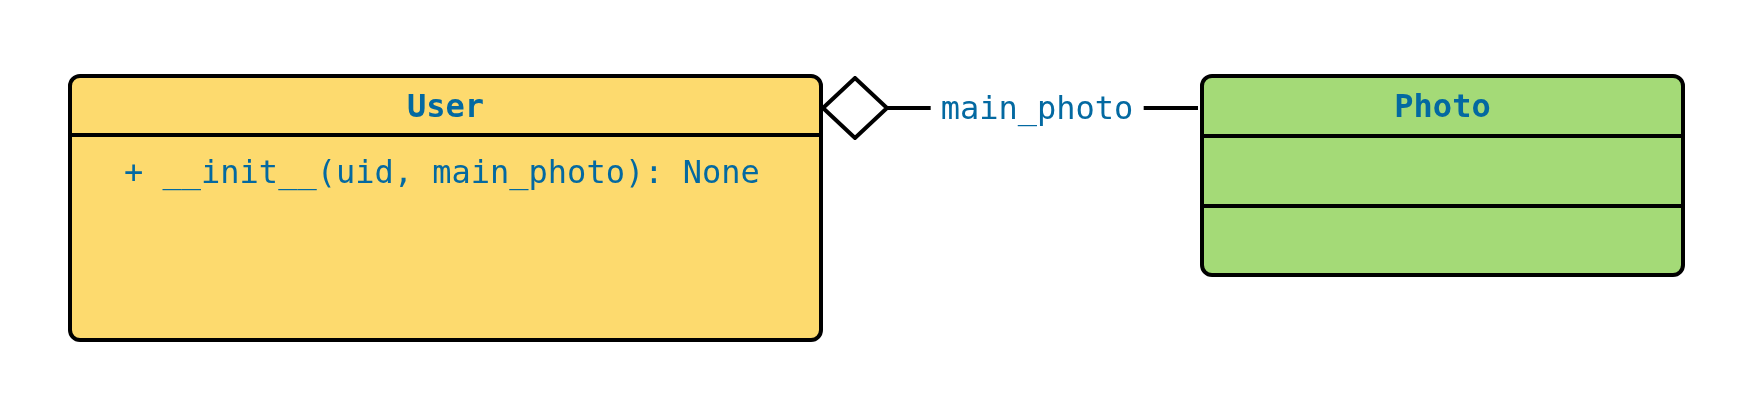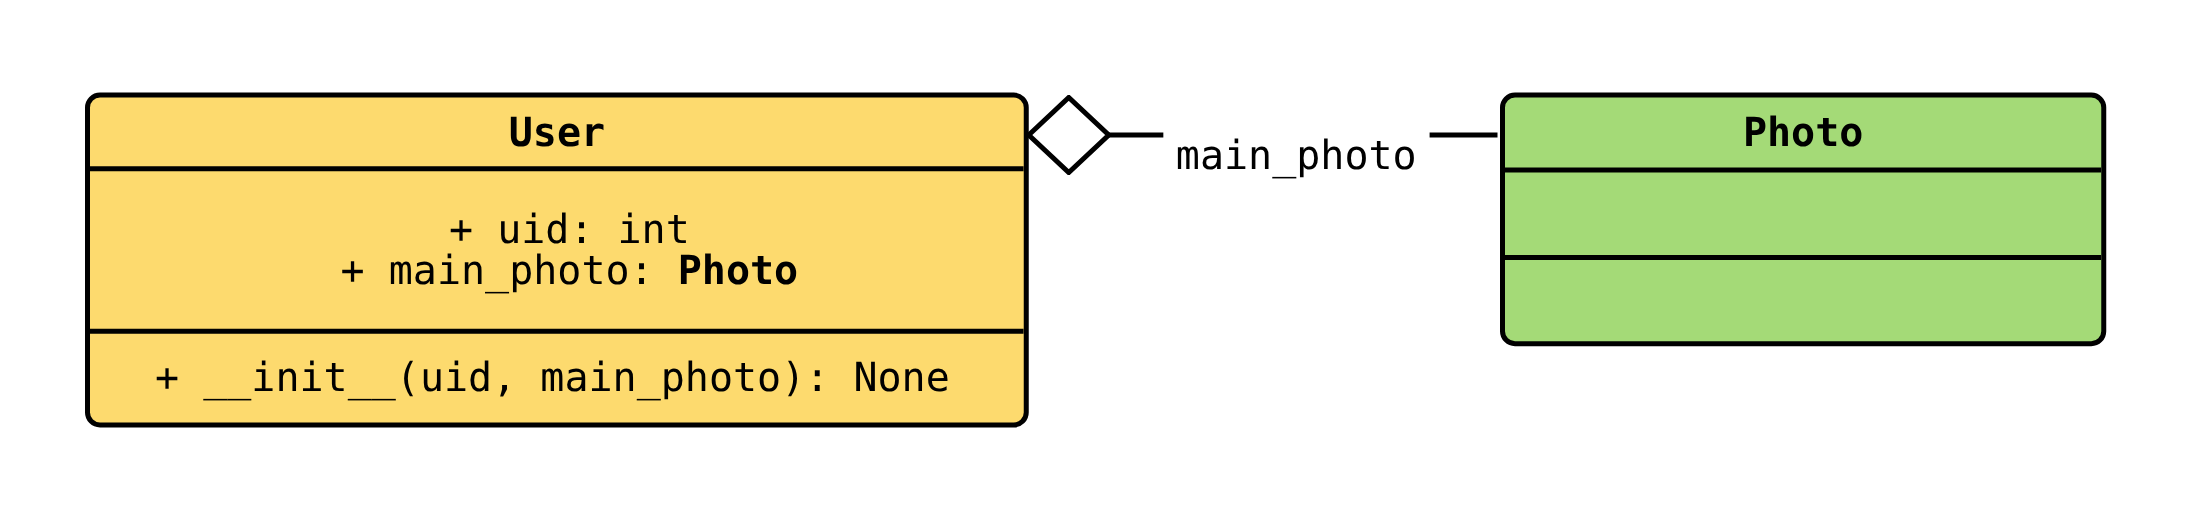--- a/index.html
+++ b/index.html
@@ -7,23 +7,22 @@
     padding: 0;
     background: #ffffff;
   }
   .canvas {
     position: relative;
     width: 1763px;
     height: 420px;
     background: #ffffff;
     font-family: "DejaVu Sans Mono", "Liberation Mono", monospace;
     font-size: 32px;
-    color: #000000;
+    color: #0369a1;
     overflow: hidden;
-    text-align: center;
   }
   .class-box {
     position: absolute;
     box-sizing: border-box;
     border: 4px solid #000000;
     border-radius: 12px;
     overflow: hidden;
   }
   .box-user  { left: 68px;   top: 74px; width: 755px; height: 268px; }
   .box-photo { left: 1200px; top: 74px; width: 485px; height: 203px; }
@@ -67,35 +66,30 @@
     height: 64px;
   }
   .connector-label {
     position: absolute;
     left: 1037px;
     top: 108px;
     transform: translate(-50%, -50%);
     background: #ffffff;
     padding: 0 10px;
     white-space: nowrap;
-    margin-top: 16px;
   }
 </style>
 </head>
 <body>
 
 <div class="canvas">
 
   <div class="class-box box-user" style="background: rgb(253, 218, 110);">
     <div class="compartment compartment-title has-divider">
       <span>User</span>
-    </div>
-    <div class="compartment compartment-attrs has-divider">
-      <div class="member-line"><span>+ uid: int</span><span class="bold-type"></span></div>
-      <div class="member-line"><span>+ main_photo: </span><span class="bold-type">Photo</span></div>
     </div>
     <div class="compartment compartment-methods">
       <div class="member-line">+ __init__(uid, main_photo): None</div>
     </div>
   </div>
 
   <div class="connector-line"></div>
 
   <svg class="connector-diamond" viewBox="0 0 72 64" width="72" height="64">
     <polygon points="4,32 36,2 68,32 36,62" fill="#ffffff" stroke="#000000" stroke-width="4" stroke-linejoin="miter"></polygon>

